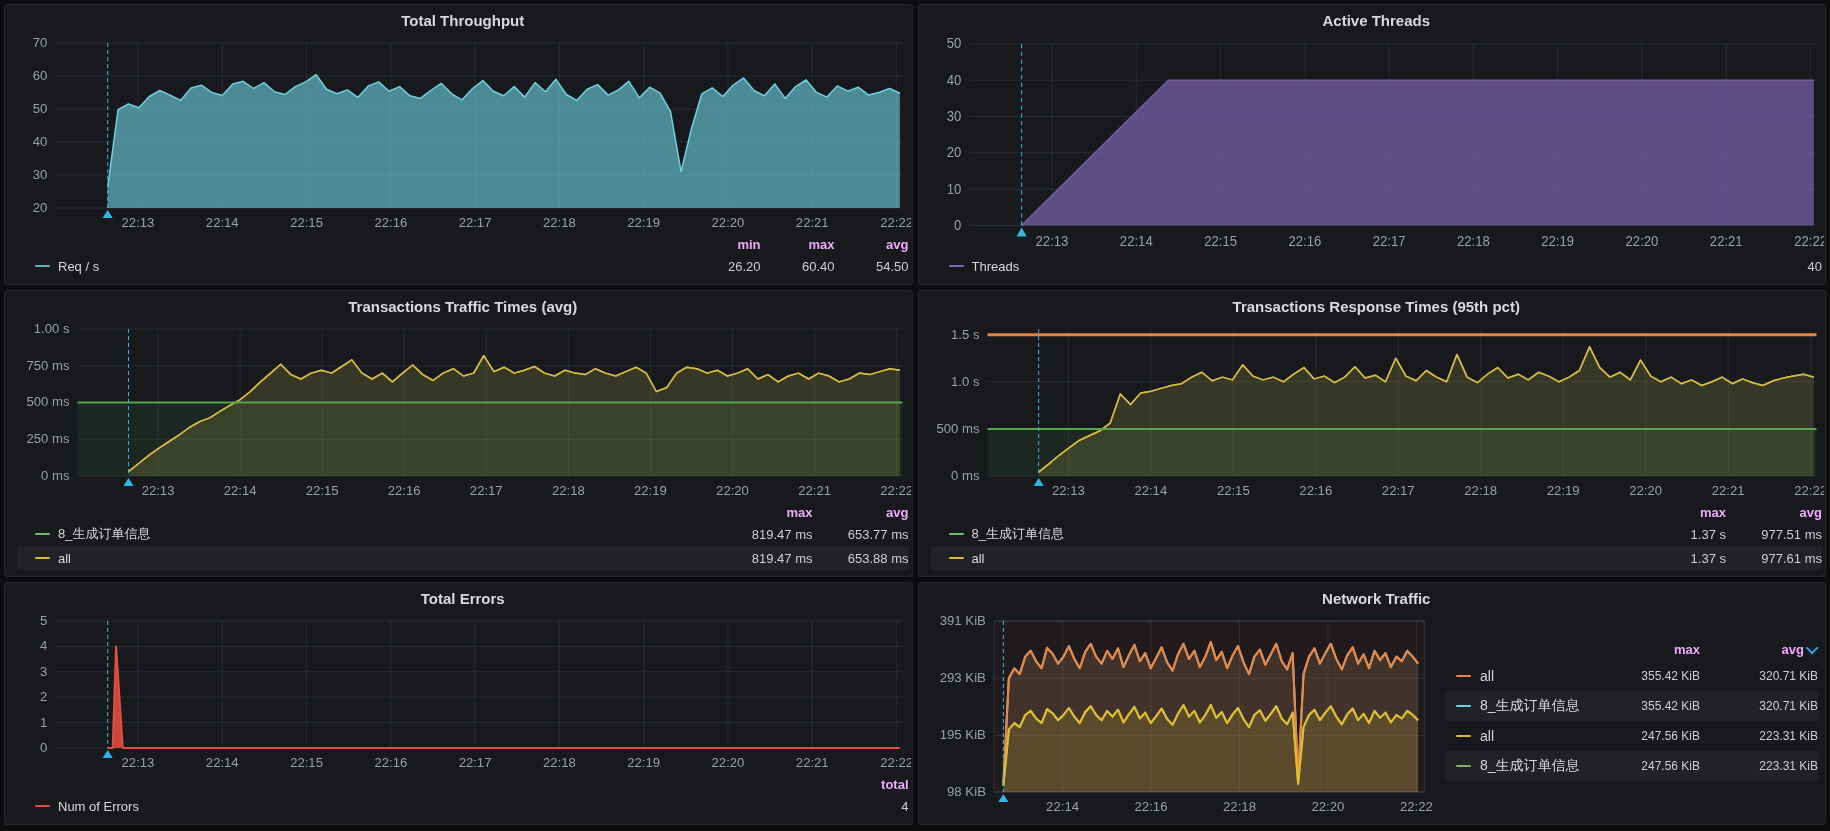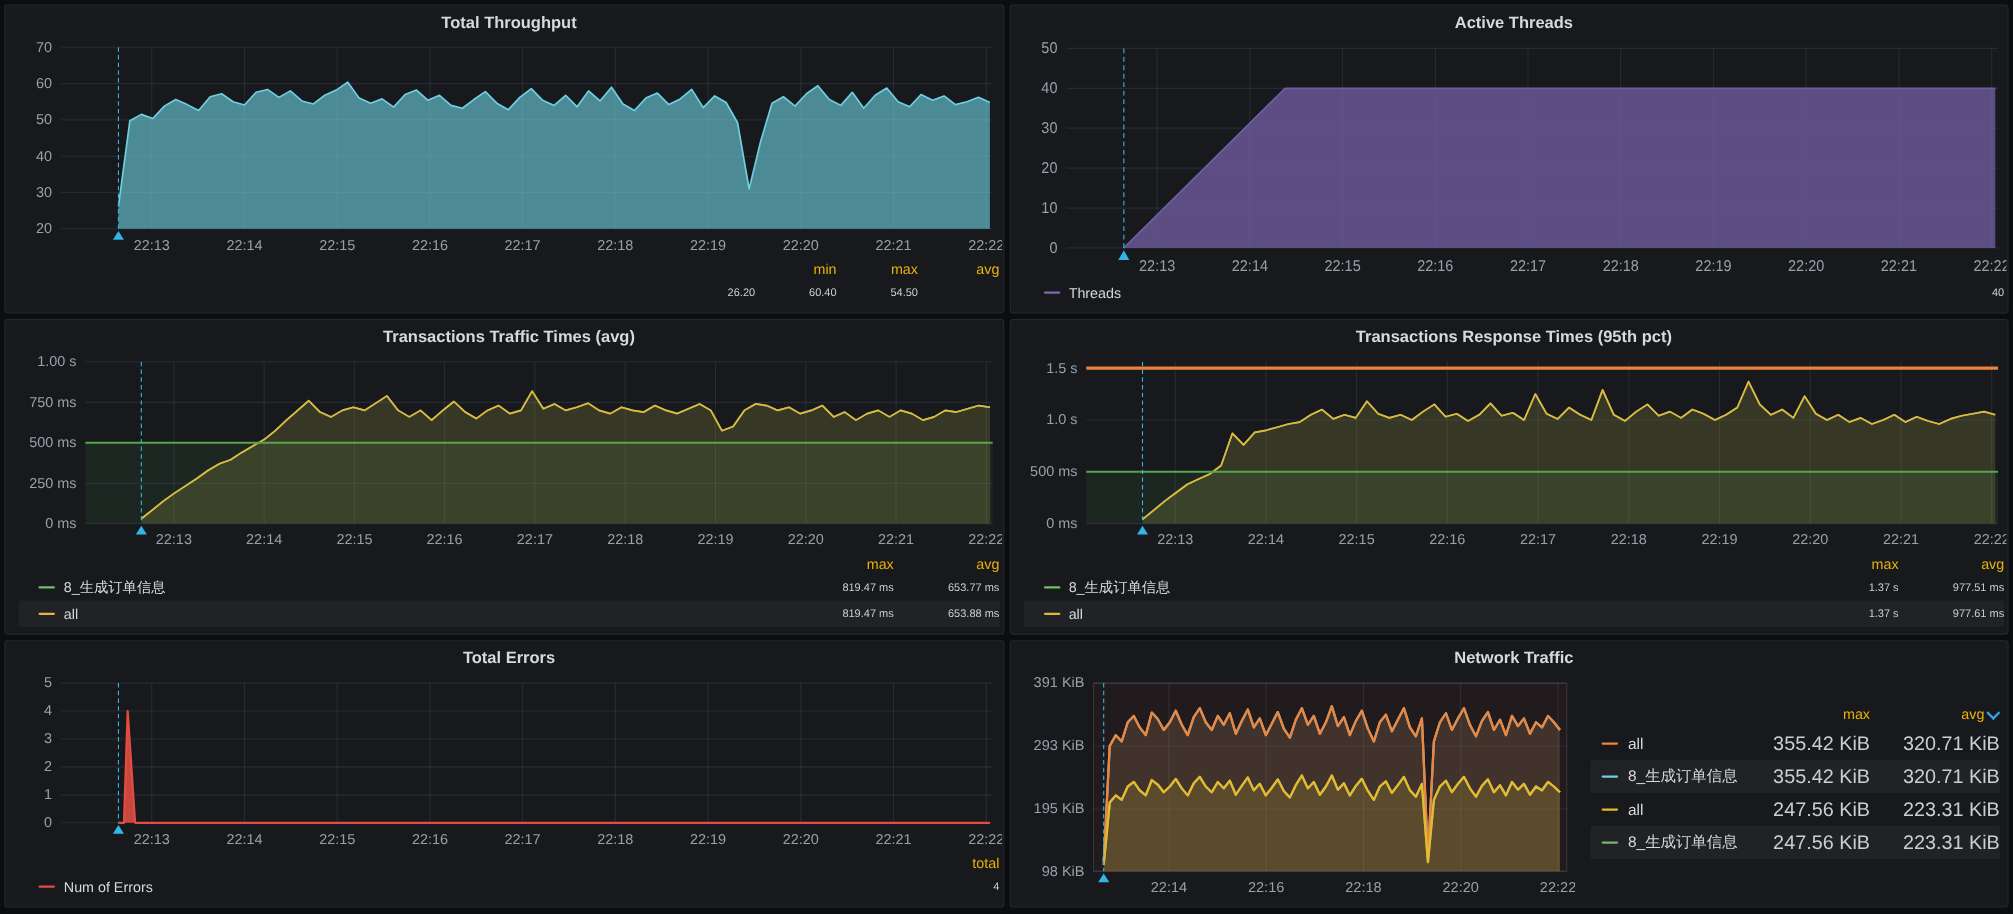--- a/index.html
+++ b/index.html
@@ -13,36 +13,36 @@
   .chart-row{flex:1 1 auto;display:flex;min-height:0;}
   .chart-holder{flex:1 1 auto;min-width:0;min-height:0;}
   svg.chart{width:100%;height:100%;display:block;}
   
   .legend{flex:0 0 auto;padding:0 2px;}
   .lg-grid{display:grid;align-items:center;}
   .lg3{grid-template-columns:1fr 74px 74px 74px;}
   .lg2{grid-template-columns:1fr 96px 96px;}
   .lg1{grid-template-columns:1fr 74px;}
   .lg-head{height:20px;}
-  .lg-h{color:#eab308;font-size:13px;font-weight:400;text-align:right;cursor:pointer;}
+  .lg-h{color:#f0abfc;font-size:13px;font-weight:700;text-align:right;cursor:pointer;}
   .lg-row{height:24px;border-radius:2px;}
   .lg-row.striped{background:rgba(255,255,255,0.045);}
   .lg-series{display:flex;align-items:center;gap:8px;padding-left:18px;min-width:0;}
   .dash{width:15px;height:2px;border-radius:1px;flex:0 0 auto;}
   .lg-label{color:#d8d9da;font-size:13px;cursor:pointer;white-space:nowrap;overflow:hidden;}
-  .lg-v{color:#ccced2;font-size:10px;text-align:right;white-space:nowrap;}
+  .lg-v{color:#ccced2;font-size:13px;text-align:right;white-space:nowrap;}
   
   .side-legend{flex:0 0 372px;padding:26px 6px 0 14px;}
   .sl-grid{display:grid;grid-template-columns:1fr 118px 118px;align-items:center;}
   .sl-head{height:24px;}
   .sl-row{height:30px;border-radius:2px;}
   .sl-row.striped{background:rgba(255,255,255,0.045);}
   .sl-series{display:flex;align-items:center;gap:9px;padding-left:10px;min-width:0;}
   .sl-label{color:#d8d9da;font-size:14px;cursor:pointer;white-space:nowrap;overflow:hidden;}
-  .sl-v{color:#ccced2;font-size:18px;text-align:right;white-space:nowrap;}
+  .sl-v{color:#ccced2;font-size:12px;text-align:right;white-space:nowrap;}
   .avg-head{display:flex;justify-content:flex-end;align-items:center;gap:5px;}
   .chev{width:7px;height:7px;border-left:2px solid #33a2e5;border-bottom:2px solid #33a2e5;
     transform:rotate(-45deg) translateY(-2px);display:inline-block;}
 </style>
 </head>
 <body>
 
 <div class="dash-grid">
 
   <div class="panel">
@@ -90,20 +90,24 @@
       </div>
     </div>
     <div class="legend">
       <div class="lg-grid lg3 lg-head">
         <span></span>
         <span class="lg-h">min</span>
         <span class="lg-h">max</span>
         <span class="lg-h">avg</span>
       </div>
       <div class="lg-grid lg3 lg-row">
+        <span class="lg-series">
+          <span class="dash" style="background-color: rgb(98, 179, 196);"></span>
+          <span class="lg-label">Req / s</span>
+        </span>
         <span class="lg-v">26.20</span>
         <span class="lg-v">60.40</span>
         <span class="lg-v">54.50</span>
       </div>
     </div>
   </div>
 
   <div class="panel">
     <div class="panel-title">Active Threads</div>
     <div class="chart-row">

